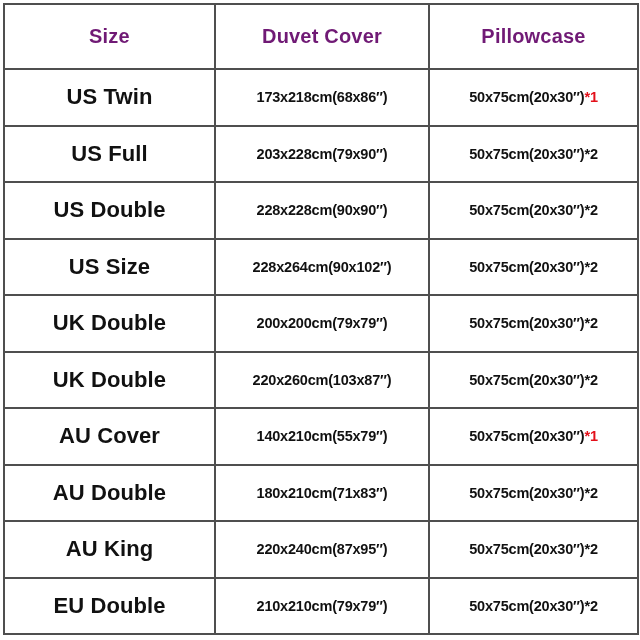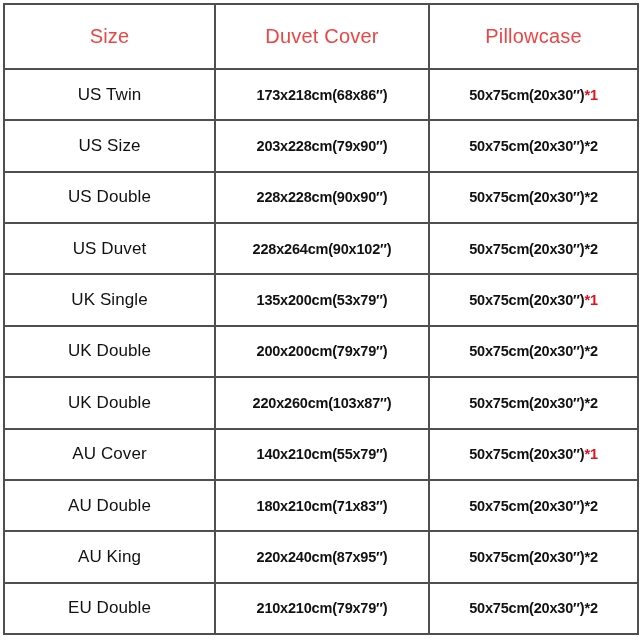--- a/index.html
+++ b/index.html
@@ -48,32 +48,32 @@
     overflow: hidden;
   }
 
   col.col-size      { width: 211px; }
   col.col-duvet     { width: 214px; }
   col.col-pillow    { width: 209px; }
 
   
   thead tr { height: 65px; }
   table.size-chart th {
-    font-weight: 400;
+    font-weight: 700;
     font-size: 20px;
     letter-spacing: 0.2px;
-    color: #ef4444;
+    color: #701a75;
   }
 
   
   tbody tr { height: 40.5px; }
 
   td.cell-size {
-    font-weight: 400;
-    font-size: 17px;
+    font-weight: 700;
+    font-size: 22px;
     letter-spacing: 0.1px;
     color: #111111;
   }
 
   td.cell-duvet,
   td.cell-pillow {
     font-weight: 700;
     font-size: 14.5px;
     letter-spacing: -0.2px;
     color: #111111;
@@ -106,38 +106,33 @@
         <th>Pillowcase</th>
       </tr>
     </thead>
     <tbody id="chart-body">
         <tr>
           <td class="cell-size">US Twin</td>
           <td class="cell-duvet">173x218cm(68x86″)</td>
           <td class="cell-pillow"><span>50x75cm(20x30″)</span><span class="qty-red">*1</span></td>
         </tr>
         <tr>
-          <td class="cell-size">US Size</td>
+          <td class="cell-size">US Full</td>
           <td class="cell-duvet">203x228cm(79x90″)</td>
           <td class="cell-pillow"><span>50x75cm(20x30″)</span><span class="qty-dark">*2</span></td>
         </tr>
         <tr>
           <td class="cell-size">US Double</td>
           <td class="cell-duvet">228x228cm(90x90″)</td>
           <td class="cell-pillow"><span>50x75cm(20x30″)</span><span class="qty-dark">*2</span></td>
         </tr>
         <tr>
-          <td class="cell-size">US Duvet</td>
+          <td class="cell-size">US Size</td>
           <td class="cell-duvet">228x264cm(90x102″)</td>
           <td class="cell-pillow"><span>50x75cm(20x30″)</span><span class="qty-dark">*2</span></td>
-        </tr>
-        <tr>
-          <td class="cell-size">UK Single</td>
-          <td class="cell-duvet">135x200cm(53x79″)</td>
-          <td class="cell-pillow"><span>50x75cm(20x30″)</span><span class="qty-red">*1</span></td>
         </tr>
         <tr>
           <td class="cell-size">UK Double</td>
           <td class="cell-duvet">200x200cm(79x79″)</td>
           <td class="cell-pillow"><span>50x75cm(20x30″)</span><span class="qty-dark">*2</span></td>
         </tr>
         <tr>
           <td class="cell-size">UK Double</td>
           <td class="cell-duvet">220x260cm(103x87″)</td>
           <td class="cell-pillow"><span>50x75cm(20x30″)</span><span class="qty-dark">*2</span></td>

